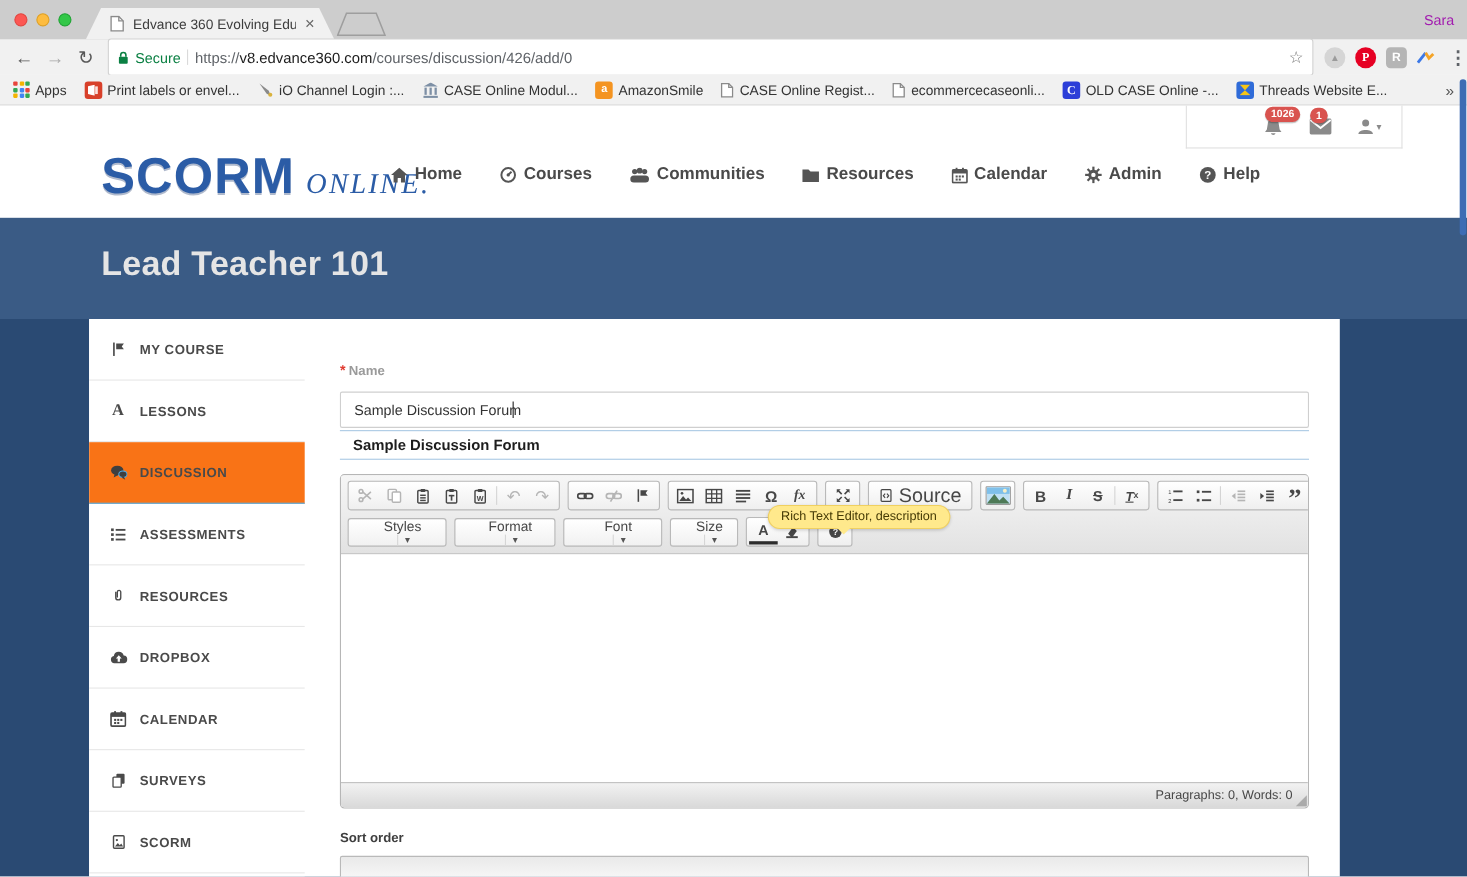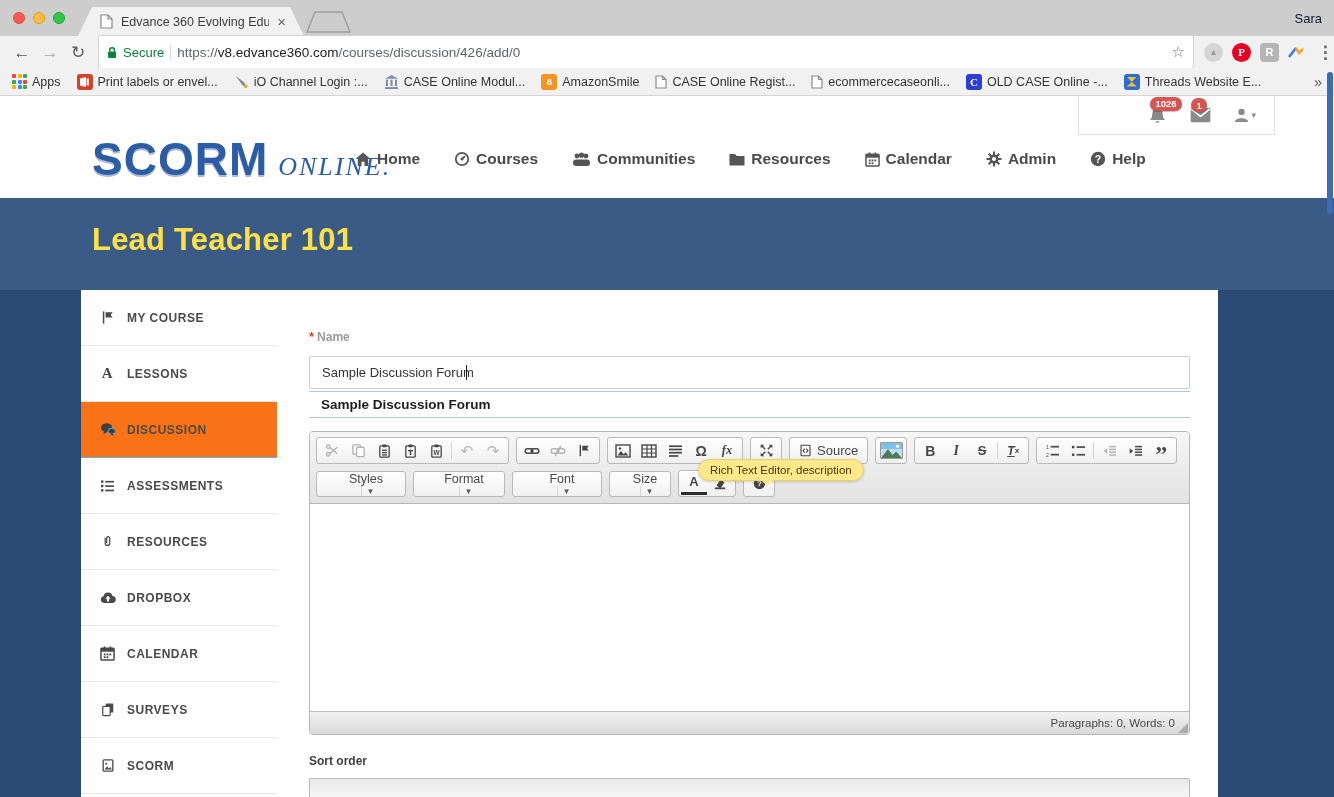--- a/index.html
+++ b/index.html
@@ -12,21 +12,21 @@
   .light { width:12px; height:12px; border-radius:50%; }
   .light.red{ background:#fc5753; border:1px solid #e14640;}
   .light.yel{ background:#fdbc40; border:1px solid #dfa023;}
   .light.grn{ background:#33c748; border:1px solid #1ea433;}
   .tab { position:absolute; left:78px; top:7px; width:226px; height:29px; background:#f1f1f1;
          clip-path:polygon(14px 0, calc(100% - 14px) 0, 100% 100%, 0 100%);
          display:flex; align-items:center; padding:0 18px 0 22px; gap:8px; }
   .tab-title { font-size:12.5px; color:#3c3c3c; white-space:nowrap; overflow:hidden; width:158px; }
   .tab-close { font-size:15px; color:#666; line-height:1; cursor:default; }
   .newtab { position:absolute; left:306px; top:10px; }
-  .profile-name { position:absolute; right:12px; top:11px; font-size:13px; color:#0f172a; }
+  .profile-name { position:absolute; right:12px; top:11px; font-size:13px; color:#a21caf; }
 
   .btoolbar { position:absolute; top:36px; left:0; width:100%; height:32px; background:#f1f1f1; display:flex; align-items:center; }
   .navbtn { font-size:17px; color:#585858; width:28px; text-align:center; line-height:1; }
   .navbtn.dim { color:#a8a8a8; }
   .omnibox { margin-left:6px; width:1096px; height:24px; background:#fff; border:1px solid #d2d2d2; border-radius:3px;
              display:flex; align-items:center; padding:16px 8px; gap:6px; }
   .secure { color:#0b8043; font-size:13px; font-weight:500; }
   .omni-sep { width:1px; height:14px; background:#dadada; }
   .url { font-size:13.5px; color:#5f6368; white-space:nowrap; }
   .url b { color:#1c1c1c; font-weight:400; }
@@ -68,21 +68,21 @@
   .caret { font-size:9px; color:#8a8a8a; margin-left:1px; }
   .logo-row { position:absolute; left:92px; top:40px; display:flex; align-items:baseline; }
   .logo-case { font-size:46px; font-weight:800; color:#2b5ca6; letter-spacing:1px; line-height:1;
                text-shadow:0 2px 0 rgba(25,55,110,.35); }
   .logo-online { font-size:26px; font-style:italic; color:#2b5ca6; margin-left:10px; font-family:"Liberation Serif",serif; letter-spacing:2px; }
   .topnav { position:absolute; left:355px; top:54px; display:flex; align-items:center; gap:34px; }
   .topnav .nav-item { display:flex; align-items:center; gap:6px; font-size:15.5px; font-weight:bold; color:#4a4a4a; }
 
   
   .banner { position:absolute; top:198px; left:0; width:100%; height:92px; background:#3a5b85; }
-  .banner h1 { position:absolute; left:92px; top:24px; color:#fde047; font-size:31px; font-weight:bold; letter-spacing:.2px; }
+  .banner h1 { position:absolute; left:92px; top:24px; color:#e5e5e5; font-size:31px; font-weight:bold; letter-spacing:.2px; }
 
   
   .bodybg { position:absolute; top:290px; left:0; width:100%; height:507px; background:#2a4a73; }
   .panel { position:absolute; left:81px; top:0; width:1137px; height:507px; background:#fff; overflow:hidden; }
 
   .sidebar { position:absolute; left:0; top:0; width:196px; height:100%; background:#fff; }
   .side-item { height:56px; display:flex; align-items:center; gap:11px; padding-left:18px;
                border-bottom:1px solid #e7e7e7; font-size:12px; font-weight:bold; letter-spacing:.5px; color:#4a4a4a; }
   .side-item.active { background:#f97316; border-bottom:1px solid #52b2ef; }
   .side-ico { width:17px; display:flex; justify-content:center; }
@@ -102,21 +102,21 @@
 
   
   .cke { position:relative; margin-top:13px; border:1px solid #b6b6b6; border-radius:4px; overflow:hidden; background:#fff; }
   .cke-top { background:linear-gradient(#f6f6f6,#e2e2e2); border-bottom:1px solid #b6b6b6; padding:5px 6px 6px; }
   .cke-row { display:flex; align-items:center; gap:7px; }
   .cke-row + .cke-row { margin-top:6px; }
   .grp { display:inline-flex; align-items:center; background:linear-gradient(#ffffff,#efefef);
          border:1px solid #b9b9b9; border-radius:3px; height:27px; padding:0 2px; }
   .tbtn { width:26px; height:23px; display:flex; align-items:center; justify-content:center;
           font-size:13px; color:#474747; }
-  .tbtn.wide { width:auto; padding:0 7px; gap:5px; font-size:13px; }
+  .tbtn.wide { width:auto; padding:0 7px; gap:5px; font-size:18px; }
   .tbtn.dis { color:#b5b5b5; }
   .tsep { width:1px; height:17px; background:#d4d4d4; margin:0 2px; }
   .glyph-b { font-weight:900; font-size:14px; }
   .glyph-i { font-style:italic; font-family:"Liberation Serif",serif; font-weight:bold; font-size:14px; }
   .glyph-s { font-weight:bold; text-decoration:line-through; font-size:13px; }
   .glyph-tx { font-weight:bold; font-style:italic; font-size:12px; }
   .glyph-tx u { text-decoration:underline; }
   .glyph-tx sub { font-size:8px; font-style:normal; }
   .glyph-quote { font-family:"Liberation Serif",serif; font-size:24px; font-weight:bold; line-height:.4; padding-top:9px; }
   .glyph-omega { font-size:14px; font-weight:bold; }

